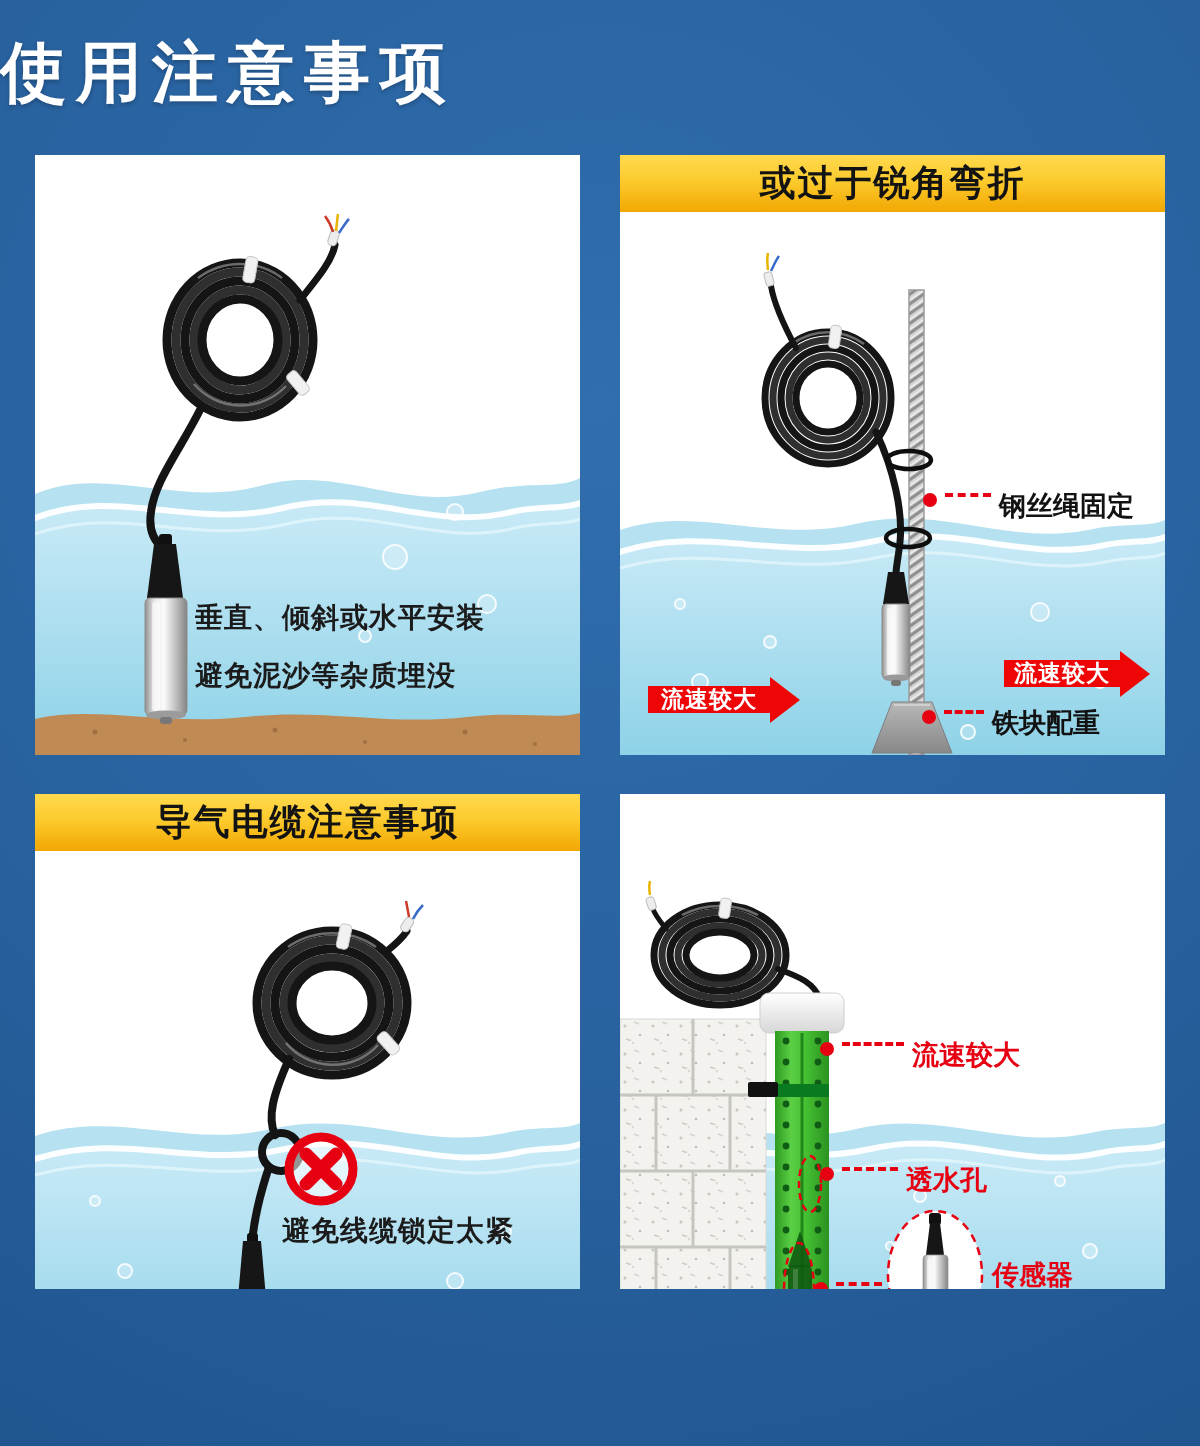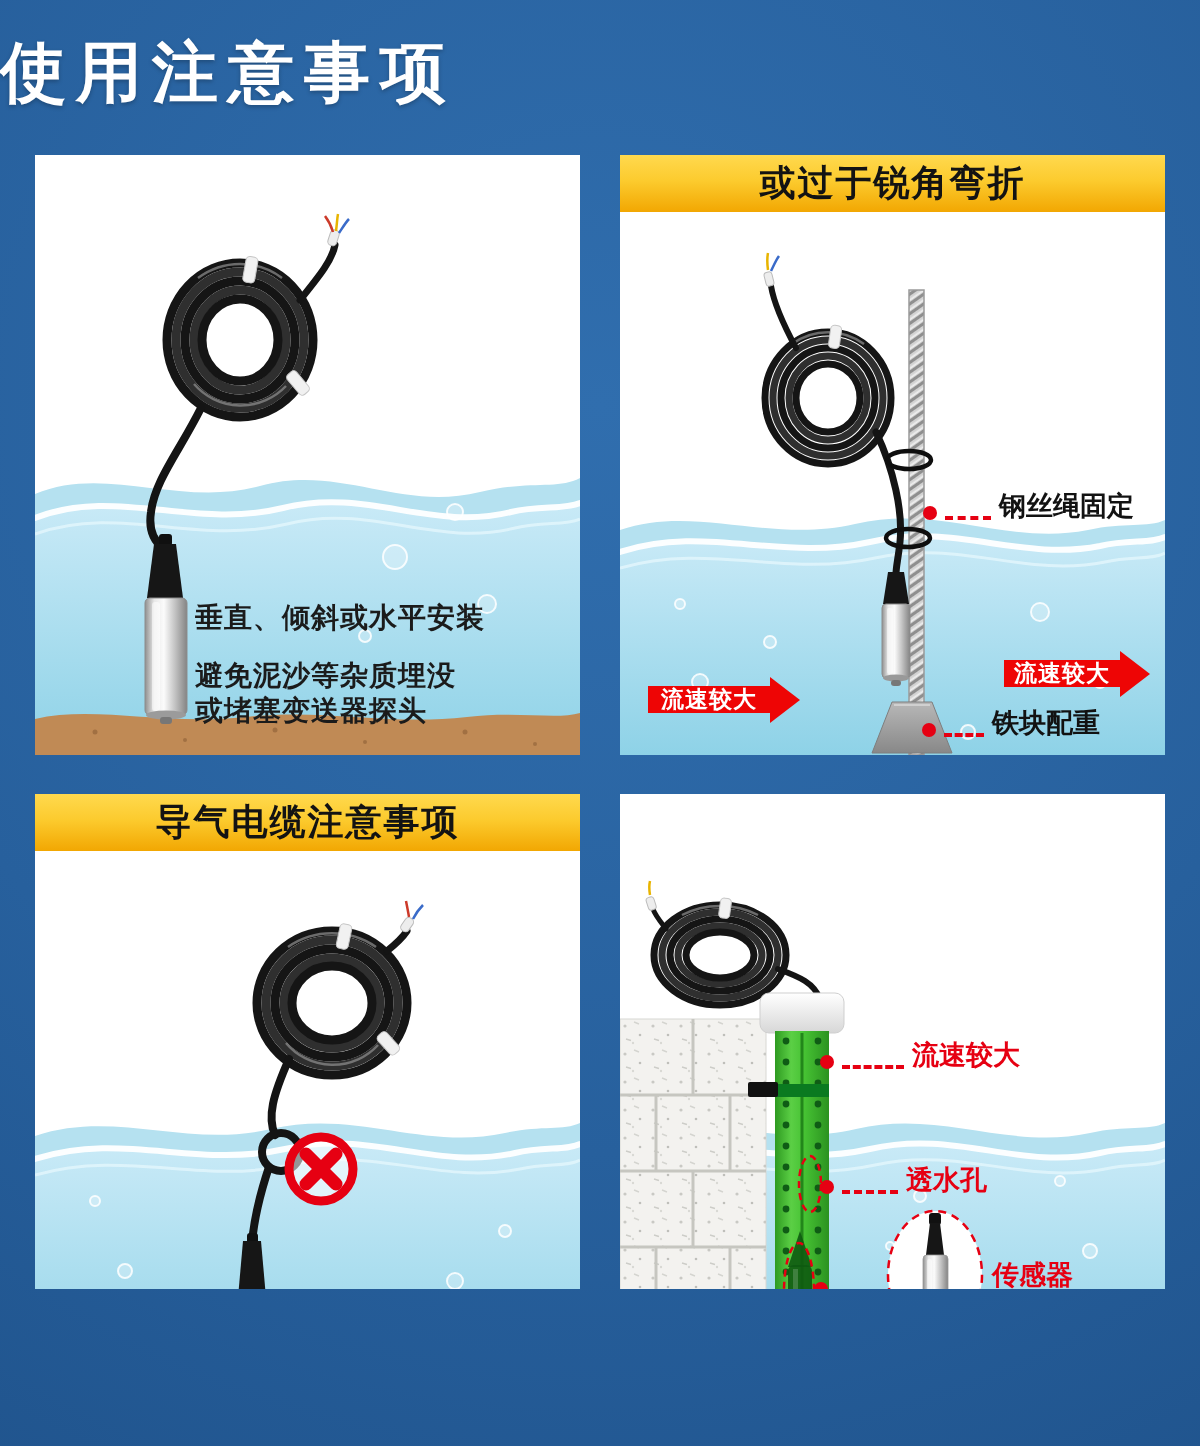--- a/index.html
+++ b/index.html
@@ -11,21 +11,21 @@
 .panel{position:absolute;width:545px;background:#fff}
 .panel.r1{top:155px;height:600px}
 .panel.r2{top:794px;height:495px}
 .panel.c1{left:35px}.panel.c2{left:620px}
 .panel-header{height:57px;display:flex;align-items:center;justify-content:center;
   background:linear-gradient(180deg,var(--header-yellow-top,#ffd94e),#fccb2e 45%,var(--header-yellow-bottom,#f2a702));
   color:#131313;font-size:36px;font-weight:700;letter-spacing:2px}
 .scene{position:absolute;left:0;top:57px;right:0;bottom:0;overflow:hidden;background:#fff}
 .scene svg{position:absolute;left:0;top:0}
 .caption{position:absolute;font-weight:700;color:#1b1b1b;font-size:28px;line-height:35px;letter-spacing:1px;white-space:nowrap}
-.anno{position:absolute;display:flex;align-items:flex-end;gap:8px;white-space:nowrap}
+.anno{position:absolute;display:flex;align-items:flex-start;gap:8px;white-space:nowrap}
 .anno .dot{width:14px;height:14px;border-radius:50%;background:var(--accent-red,#e60012);flex:0 0 auto}
 .anno .dash{height:0;border-top:4px dashed var(--accent-red,#e60012);flex:0 0 auto}
 .anno .lbl{font-size:27px;font-weight:700;line-height:27px}
 .anno.black .lbl{color:#121212}
 .anno.red .lbl{color:var(--accent-red,#e60012)}
 .red-label{position:absolute;font-size:27px;font-weight:700;color:var(--accent-red,#e60012);white-space:nowrap}
 .flow-arrow{position:absolute;height:27px;background:var(--arrow-red,#ee0505);display:flex;align-items:center;
   justify-content:center;color:#fff;font-size:23px;font-weight:700;letter-spacing:1px}
 .flow-arrow::after{content:"";position:absolute;left:100%;top:50%;transform:translateY(-50%);
   border-left:30px solid var(--arrow-red,#ee0505);border-top:23px solid transparent;border-bottom:23px solid transparent}
@@ -114,21 +114,20 @@
         <polygon points="119,332 141,332 148,386 112,386" fill="#161616"></polygon>
         <rect x="110" y="386" width="42" height="117" rx="5" fill="url(#p1steel)" stroke="#8d8d8d" stroke-width="1"></rect>
         <rect x="117" y="390" width="8" height="109" rx="3" fill="#ffffff" opacity=".55"></rect>
         <ellipse cx="131" cy="503" rx="20" ry="4.5" fill="#9b9b9b"></ellipse>
         <rect x="125" y="505" width="12" height="7" rx="3" fill="#777"></rect>
       </g>
     </svg>
     <div class="caption" style="left:160px;top:388px">垂直、倾斜或水平安装</div>
     <div class="caption" style="left:160px;top:446px">
       <span style="display:block">避免泥沙等杂质埋没</span>
-      <span style="display:block">或堵塞变送器探头</span>
     </div>
   </div>
 </section>
 
 <section class="panel r1 c2">
   <header class="panel-header">
     <span>或过于锐角弯折</span>
   </header>
   <div class="scene">
     <svg width="545" height="543" viewBox="0 0 545 543">
@@ -277,20 +276,21 @@
         <ellipse cx="217" cy="544" rx="16" ry="3.5" fill="#9b9b9b"></ellipse>
       </g>
       <g transform="translate(286,318)">
         <circle r="32" fill="#ffffff" opacity=".55"></circle>
         <circle r="32" fill="none" stroke="var(--accent-red,#e60012)" stroke-width="9"></circle>
         <line x1="-15" y1="-15" x2="15" y2="15" stroke="var(--accent-red,#e60012)" stroke-width="13" stroke-linecap="round"></line>
         <line x1="-15" y1="15" x2="15" y2="-15" stroke="var(--accent-red,#e60012)" stroke-width="13" stroke-linecap="round"></line>
       </g>
     </svg>
     <div class="caption" style="left:247px;top:362px">
+      <span style="display:block">避免线缆锁定太紧</span>
     </div>
   </div>
 </section>
 
 <section class="panel r2 c2">
   <div class="scene">
     <svg width="545" height="548" viewBox="0 0 545 548">
       <defs>
         <linearGradient id="p4water" x1="0" y1="0" x2="0" y2="1">
           <stop offset="0" stop-color="#c9eaf7"></stop>

